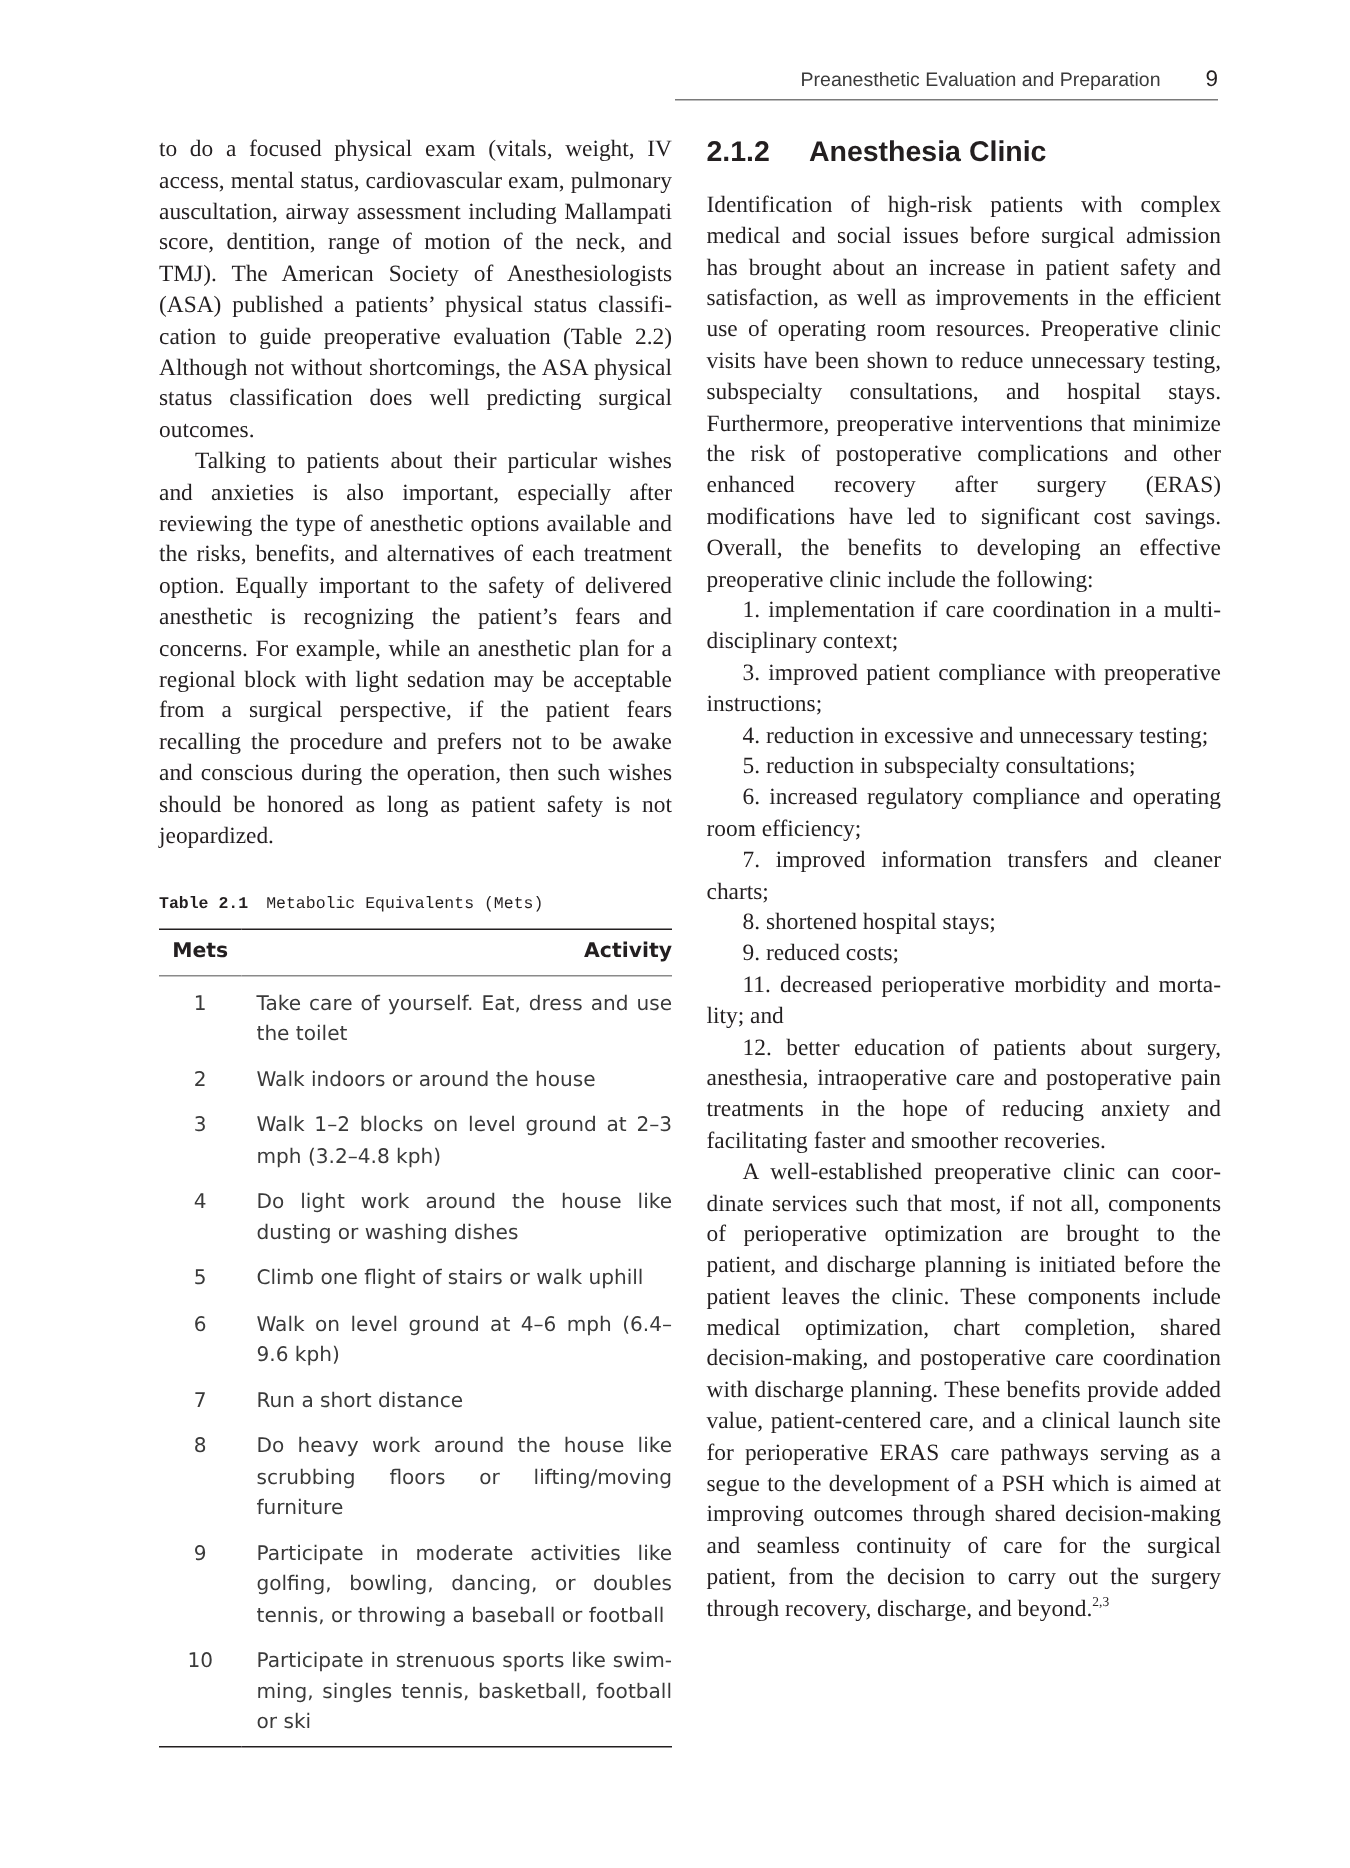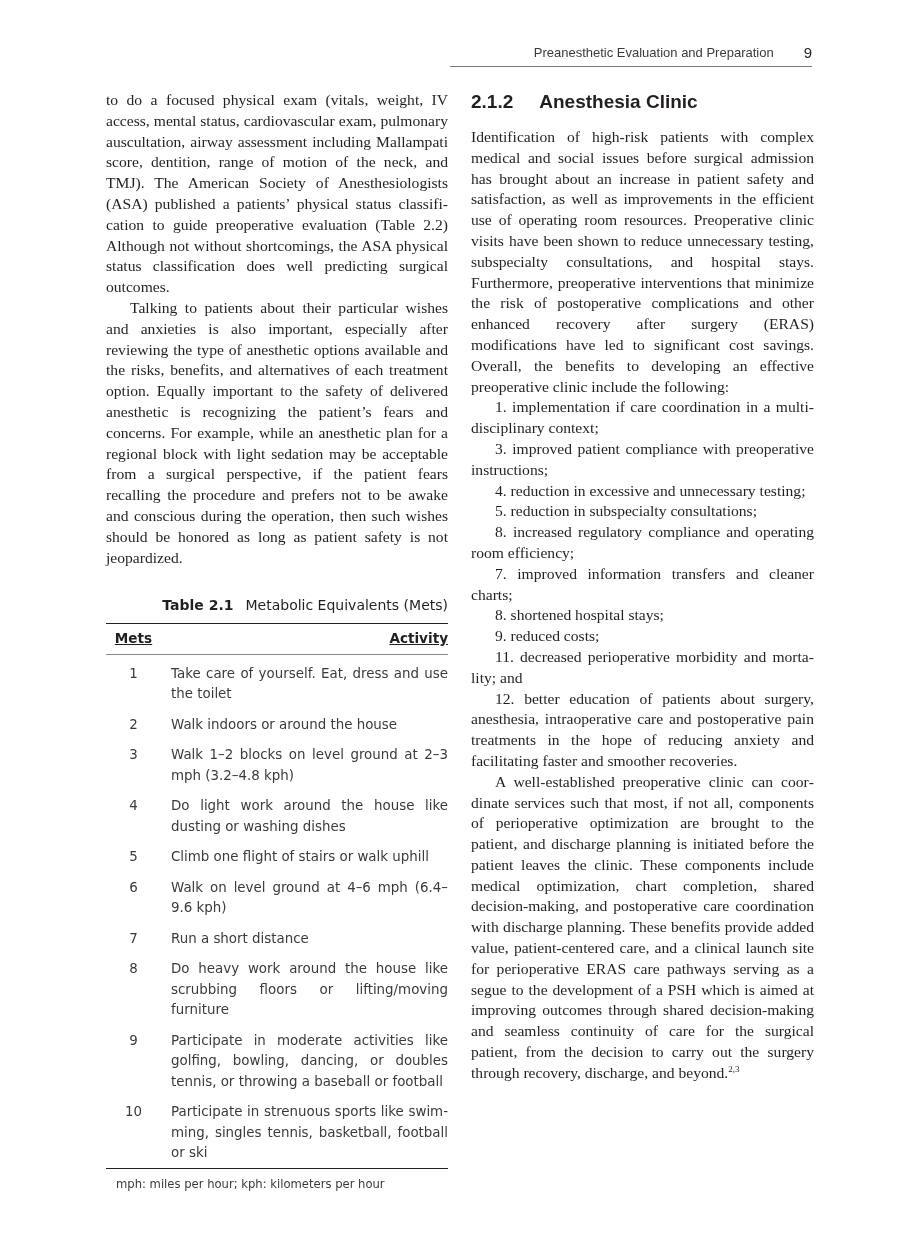--- a/index.html
+++ b/index.html
@@ -18,25 +18,25 @@
   .col p { margin: 0; }
   .indent { text-indent: 24px; }
 
   .section-heading {
     font-family: "Liberation Sans", sans-serif; font-weight: bold; font-size: 19px;
     margin: 0 0 13px 0; line-height: 24px; text-align: left;
   }
   .section-heading .num { margin-right: 26px; }
 
   .table-wrap { position: absolute; left: 106px; top: 597px; width: 342px; font-family: "DejaVu Sans", sans-serif; }
-  .table-caption { text-align: right; font-size: 14px; margin-bottom: 10px; }
+  .table-caption { text-align: left; font-size: 11px; margin-bottom: 10px; font-family: Liberation Mono, monospace; }
   .table-caption .lbl { font-weight: bold; margin-right: 12px; }
   table { width: 100%; border-collapse: collapse; font-size: 13.4px; line-height: 20.5px; color: #3a3a3a; }
   thead tr { border-top: 1.5px solid #231f20; border-bottom: 1px solid #8a8a8a; }
-  thead th { font-weight: bold; color: #231f20; padding: 4px 0 5px 0; font-size: 13.6px; text-decoration: underline; }
+  thead th { font-weight: bold; color: #231f20; padding: 4px 0 5px 0; font-size: 13.6px; }
   th.mets-h { text-align: center; width: 55px; }
   th.act-h { text-align: right; }
   tbody td { vertical-align: top; padding: 5px 0 5px 0; }
   td.mets { text-align: center; width: 55px; }
   td.act { padding-left: 10px; text-align: justify; }
   tbody tr:first-child td { padding-top: 9px; }
   tbody tr:last-child td { padding-bottom: 4px; }
   tbody { border-bottom: 1.5px solid #231f20; }
   .table-foot { font-size: 11.6px; color: #3a3a3a; margin-top: 8px; padding-left: 10px; }
   sup { font-size: 9px; vertical-align: super; line-height: 0; }
@@ -102,34 +102,33 @@
         <tr>
           <td class="mets">9</td>
           <td class="act">Participate in moderate activities like golfing, bowling, dancing, or doubles tennis, or throwing a baseball or football</td>
         </tr>
         <tr>
           <td class="mets">10</td>
           <td class="act">Participate in strenuous sports like swim­ming, singles tennis, basketball, football or ski</td>
         </tr>
       </tbody>
   </table>
-  <div class="table-foot">mph: miles per hour; kph: kilometers per hour</div>
 </div>
 
 <div class="col col-right">
   <h2 class="section-heading">
     <span class="num">2.1.2</span><span>Anesthesia Clinic</span>
   </h2>
   <p>Identification of high-risk patients with complex medical and social issues before surgical admission has brought about an increase in patient safety and satisfaction, as well as improvements in the effi­cient use of operating room resources. Preoperative clinic visits have been shown to reduce unnecessary testing, subspecialty consultations, and hospital stays. Furthermore, preoperative interventions that minimize the risk of postoperative complications and other enhanced recovery after surgery (ERAS) modifications have led to significant cost savings. Overall, the benefits to developing an effective preoperative clinic include the following:</p>
   <div id="benefit-list">
       <p class="indent">1. implementation if care coordination in a multi­disciplinary context;</p>
       <p class="indent">3. improved patient compliance with preopera­tive instructions;</p>
       <p class="indent">4. reduction in excessive and unnecessary testing;</p>
       <p class="indent">5. reduction in subspecialty consultations;</p>
-      <p class="indent">8. increased regulatory compliance and operating room efficiency;</p>
+      <p class="indent">6. increased regulatory compliance and operating room efficiency;</p>
       <p class="indent">7. improved information transfers and cleaner charts;</p>
       <p class="indent">8. shortened hospital stays;</p>
       <p class="indent">9. reduced costs;</p>
       <p class="indent">11. decreased perioperative morbidity and morta­lity; and</p>
       <p class="indent">12. better education of patients about surgery, anesthesia, intraoperative care and postoperative pain treatments in the hope of reducing anxiety and facilitating faster and smoother recoveries.</p>
     </div>
   <p class="indent"><span>A well-established preoperative clinic can coor­dinate services such that most, if not all, components of perioperative optimization are brought to the patient, and discharge planning is initiated before the patient leaves the clinic. These components include medical optimization, chart completion, shared decision-making, and postoperative care coordina­tion with discharge planning. These benefits provide added value, patient-centered care, and a clinical launch site for perioperative ERAS care pathways serving as a segue to the development of a PSH which is aimed at improving outcomes through shared decision-making and seamless continuity of care for the surgical patient, from the decision to carry out the surgery through recovery, discharge, and beyond.</span><sup>2,3</sup></p>
 </div>
 
 </body></html>

